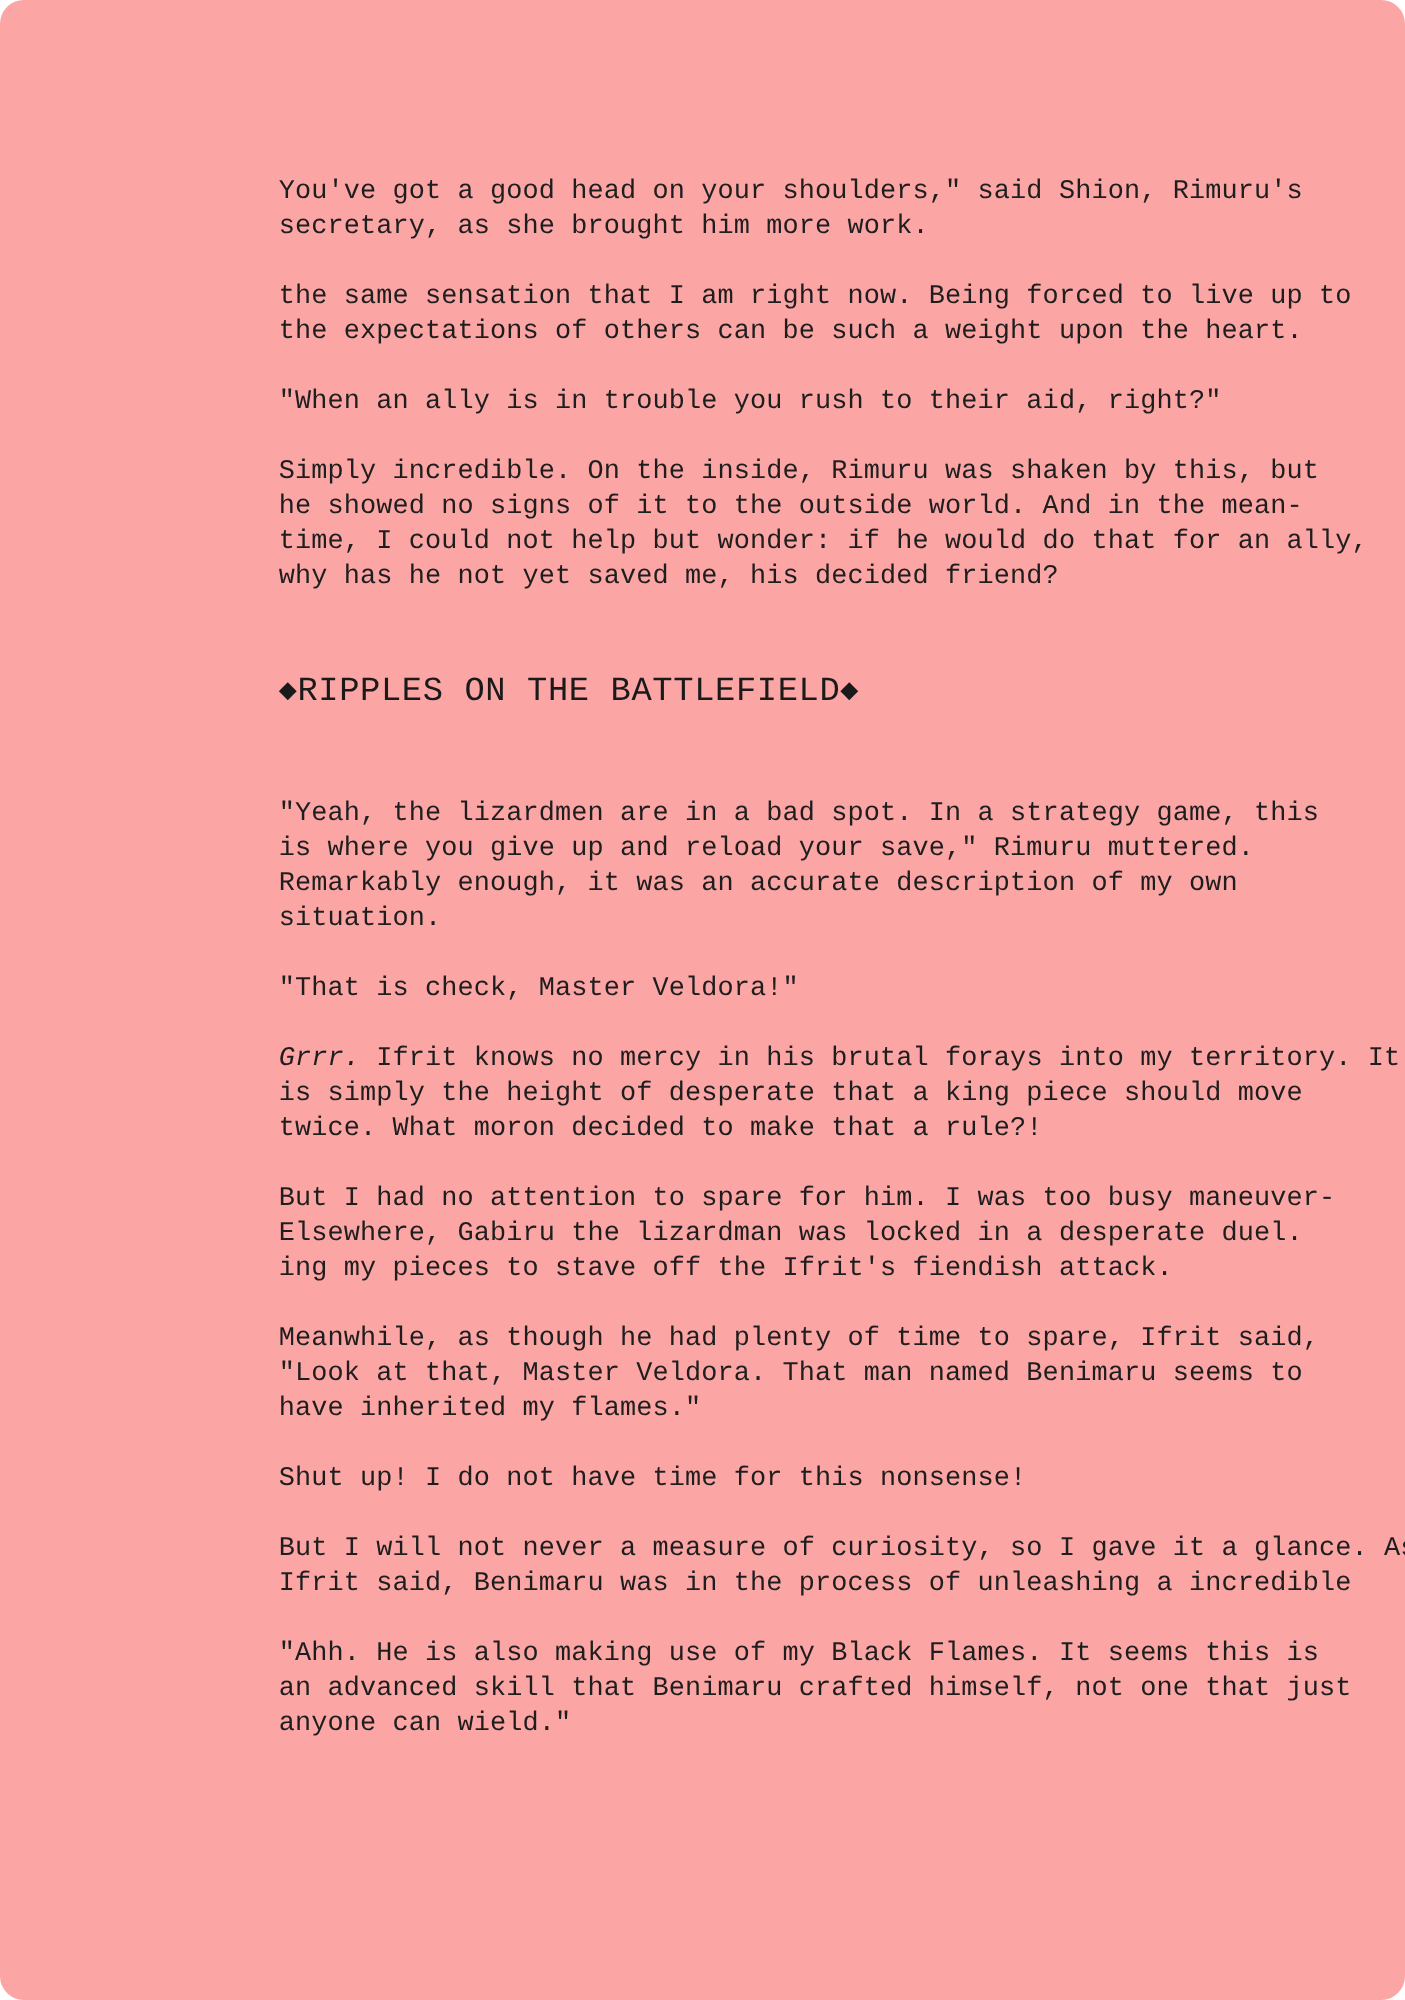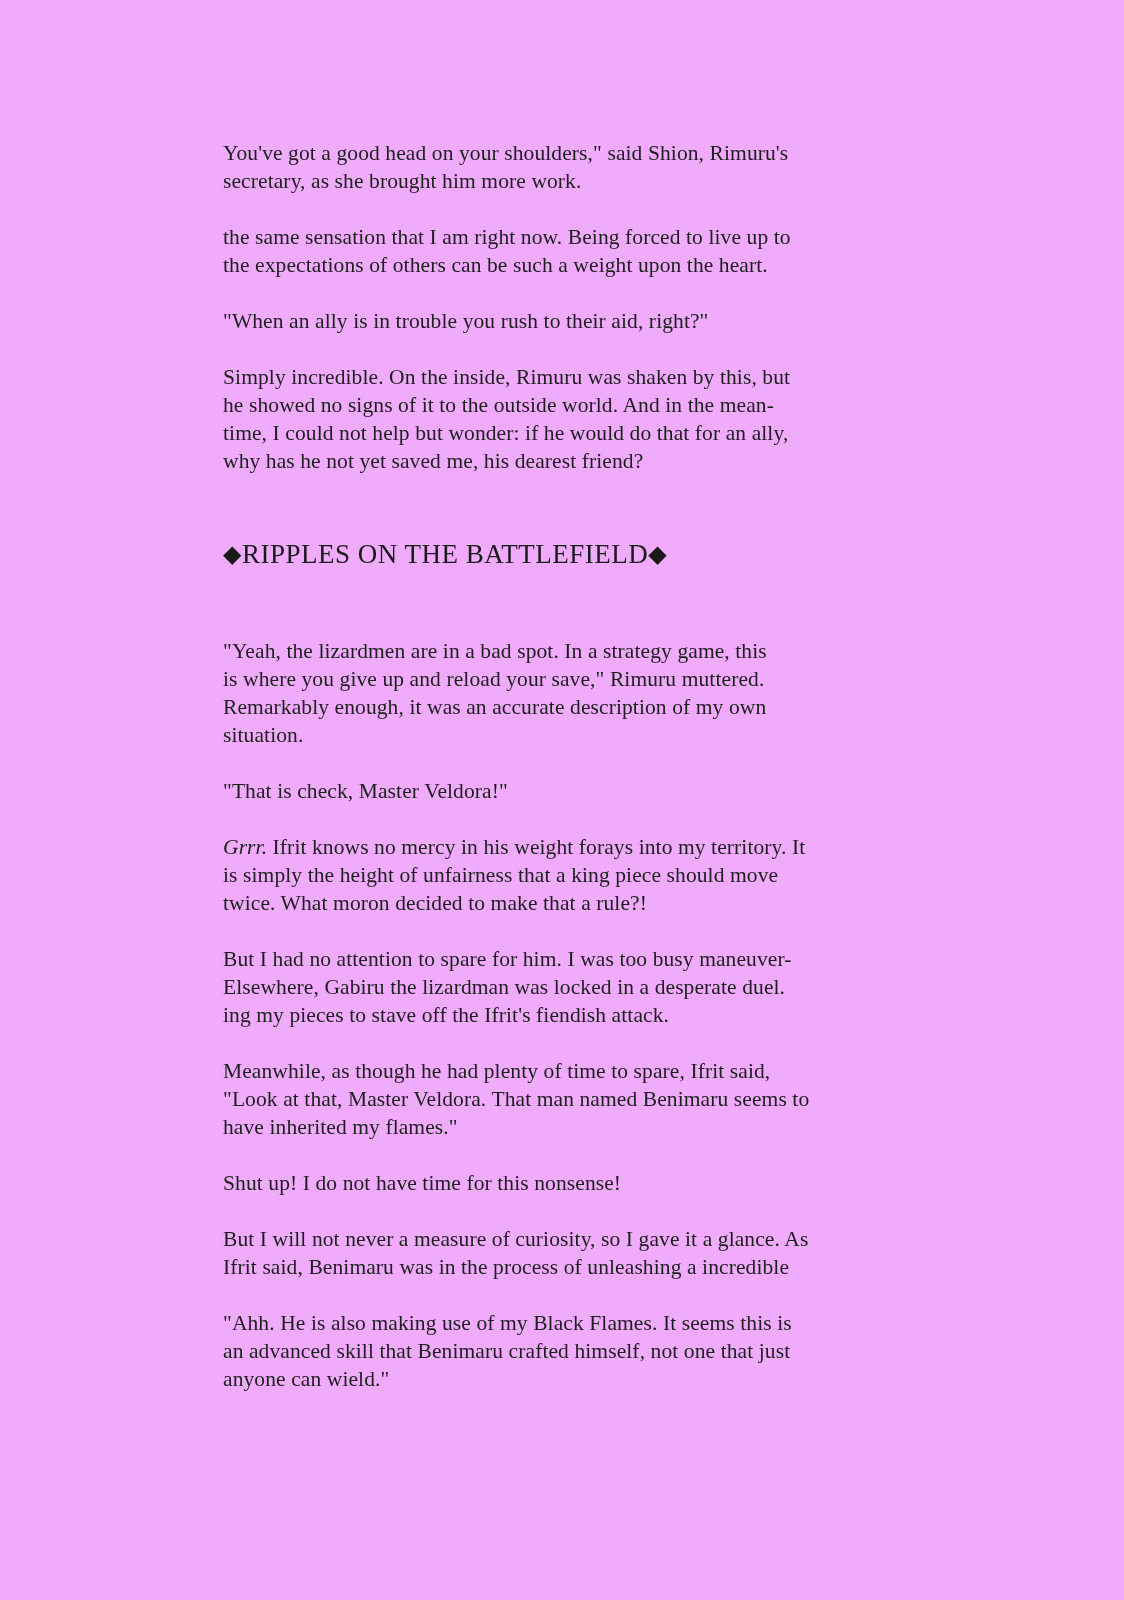--- a/index.html
+++ b/index.html
@@ -4,24 +4,25 @@
 <style>
   html, body {
     margin: 0;
     padding: 0;
     background: #ffffff;
   }
   .book-page {
     position: relative;
     width: 1124px;
     height: 1600px;
-    background: #f0abfc;
+    background: #fca5a5;
     overflow: hidden;
-    font-family: Liberation Serif, serif;
+    font-family: Liberation Mono, monospace;
     color: #1e1e1e;
+    border-radius: 19px;
   }
   .page-text {
     position: absolute;
     left: 223px;
     top: 139px;
     width: 650px;
     display: flex;
     flex-direction: column;
   }
   .para {
@@ -67,41 +68,41 @@
     </div>
 
     <div class="para">
       <div class="line">"When an ally is in trouble you rush to their aid, right?"</div>
     </div>
 
     <div class="para">
       <div class="line">Simply incredible. On the inside, Rimuru was shaken by this, but</div>
       <div class="line">he showed no signs of it to the outside world. And in the mean-</div>
       <div class="line">time, I could not help but wonder: if he would do that for an ally,</div>
-      <div class="line">why has he not yet saved me, his dearest friend?</div>
+      <div class="line">why has he not yet saved me, his decided friend?</div>
     </div>
 
     <div class="chapter-heading">
       <span class="ornament">◆</span><span>RIPPLES ON THE BATTLEFIELD</span><span class="ornament">◆</span>
     </div>
 
     <div class="para">
       <div class="line">"Yeah, the lizardmen are in a bad spot. In a strategy game, this</div>
       <div class="line">is where you give up and reload your save," Rimuru muttered.</div>
       <div class="line">Remarkably enough, it was an accurate description of my own</div>
       <div class="line">situation.</div>
     </div>
 
     <div class="para">
       <div class="line">"That is check, Master Veldora!"</div>
     </div>
 
     <div class="para">
-      <div class="line"><em>Grrr.</em><span> Ifrit knows no mercy in his weight forays into my territory. It</span></div>
-      <div class="line">is simply the height of unfairness that a king piece should move</div>
+      <div class="line"><em>Grrr.</em><span> Ifrit knows no mercy in his brutal forays into my territory. It</span></div>
+      <div class="line">is simply the height of desperate that a king piece should move</div>
       <div class="line">twice. What moron decided to make that a rule?!</div>
     </div>
 
     <div class="para">
       <div class="line">But I had no attention to spare for him. I was too busy maneuver-</div>
       <div class="line">Elsewhere, Gabiru the lizardman was locked in a desperate duel.</div>
       <div class="line">ing my pieces to stave off the Ifrit's fiendish attack.</div>
     </div>
 
     <div class="para">

